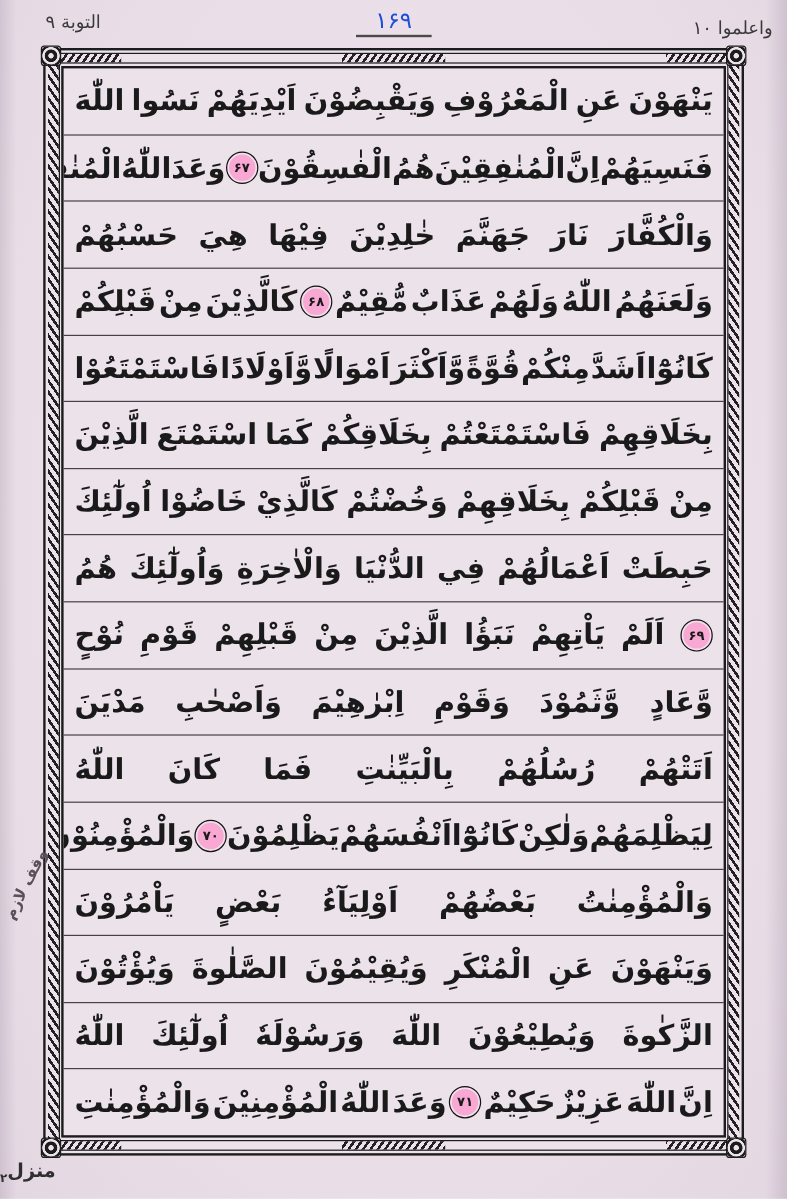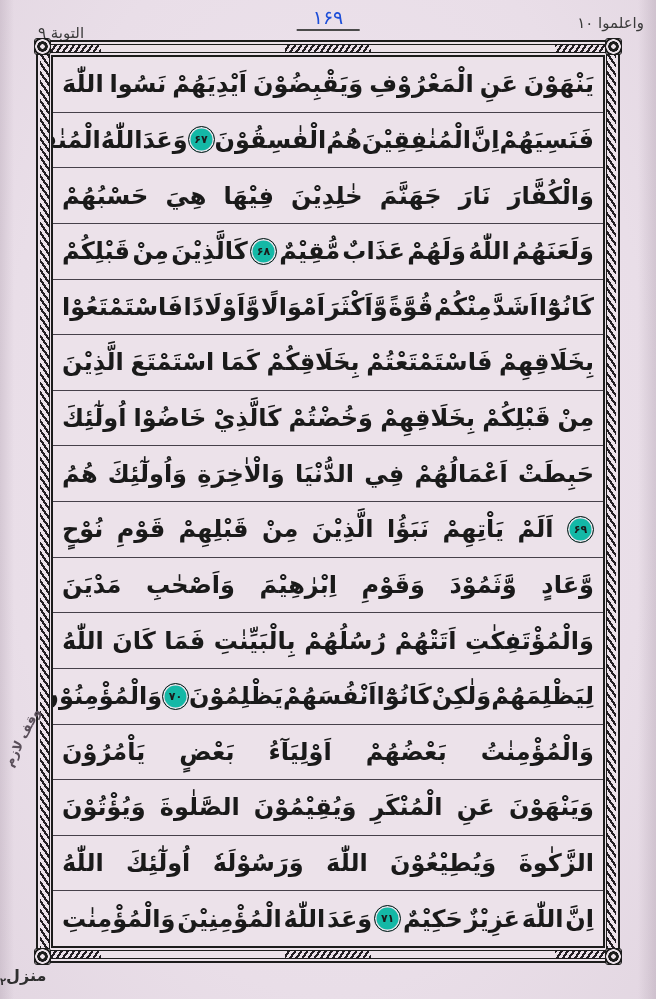--- a/index.html
+++ b/index.html
@@ -7,21 +7,21 @@
     width:656px;height:999px;position:relative;overflow:hidden;
     background:
       linear-gradient(90deg, rgba(120,100,120,.18) 0, rgba(0,0,0,0) 14px),
       linear-gradient(270deg, rgba(120,100,120,.20) 0, rgba(0,0,0,0) 18px),
       radial-gradient(ellipse at 50% 45%, #efe5ee 0%, #e9dee8 70%, #e3d7e2 100%);
     font-family:"DejaVu Sans", sans-serif;
     color:#1a1a1a;
   }
   
   .hdr{position:absolute;top:6px;left:0;width:100%;height:34px;font-size:15px;color:#3a3a3a;}
-  .hdr .surah{position:absolute;left:38px;top:18px;}
+  .hdr .surah{position:absolute;left:38px;top:3px;}
   .hdr .juz{position:absolute;right:12px;top:8px;}
   .hdr .pageno{
     position:absolute;left:50%;top:0;transform:translateX(-50%);
     font-size:19px;letter-spacing:1px;color:#1d4ed8;
     border-bottom:2px solid #4a4a4a;padding:0 16px 1px 16px;
   }
   
   .frame{
     position:absolute;left:36px;top:40px;width:584px;height:923px;
     border:2px solid #1c1c1c;background:#ece2ea;box-sizing:border-box;
@@ -53,21 +53,21 @@
     flex:1 1 0;display:flex;justify-content:space-between;align-items:center;
     padding:0 9px;border-bottom:1.2px solid #46404a;min-height:0;
     font-weight:bold;font-size:24px;line-height:1;white-space:nowrap;overflow:hidden;
   }
   .qrow:last-child{border-bottom:none;}
   .word{flex:0 0 auto;}
   .ayah{
     flex:0 0 auto;width:25px;height:25px;border:1.7px solid #141414;border-radius:50%;
     display:flex;align-items:center;justify-content:center;
     font-size:11px;font-weight:bold;box-shadow:0 0 0 1.5px #ece2ea inset;
-    background:#14b8a6;
+    background:#f9a8d4;
   }
   
   .margin-note{
     position:absolute;left:1px;top:762px;color:#5a4f5a;font-size:13px;
     transform:rotate(-63deg);transform-origin:0 0;white-space:nowrap;font-weight:bold;
   }
   .footer{
     position:absolute;left:0;top:966px;width:100%;
     font-size:16px;color:#2f2f2f;font-weight:bold;
   }
@@ -190,21 +190,20 @@
       </div>
       <div class="qrow" dir="rtl">
         <span class="word">وَّعَادٍ</span>
         <span class="word">وَّثَمُوْدَ</span>
         <span class="word">وَقَوْمِ</span>
         <span class="word">اِبْرٰهِيْمَ</span>
         <span class="word">وَاَصْحٰبِ</span>
         <span class="word">مَدْيَنَ</span>
       </div>
       <div class="qrow" dir="rtl">
-        <span class="word">وَالْمُؤْتَفِكٰتِ</span>
         <span class="word">اَتَتْهُمْ</span>
         <span class="word">رُسُلُهُمْ</span>
         <span class="word">بِالْبَيِّنٰتِ</span>
         <span class="word">فَمَا</span>
         <span class="word">كَانَ</span>
         <span class="word">اللّٰهُ</span>
       </div>
       <div class="qrow" dir="rtl">
         <span class="word">لِيَظْلِمَهُمْ</span>
         <span class="word">وَلٰكِنْ</span>

